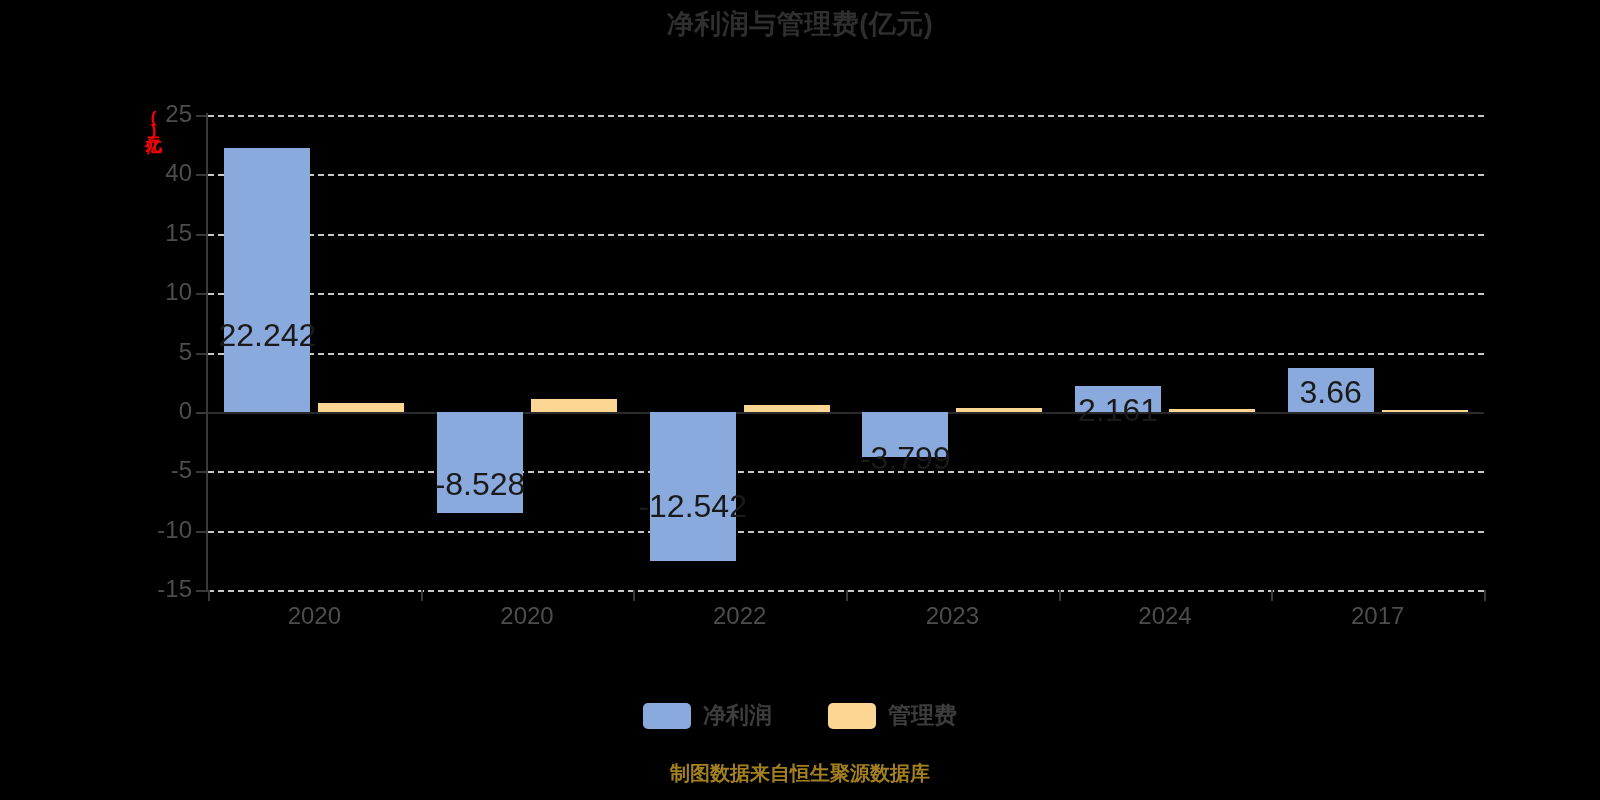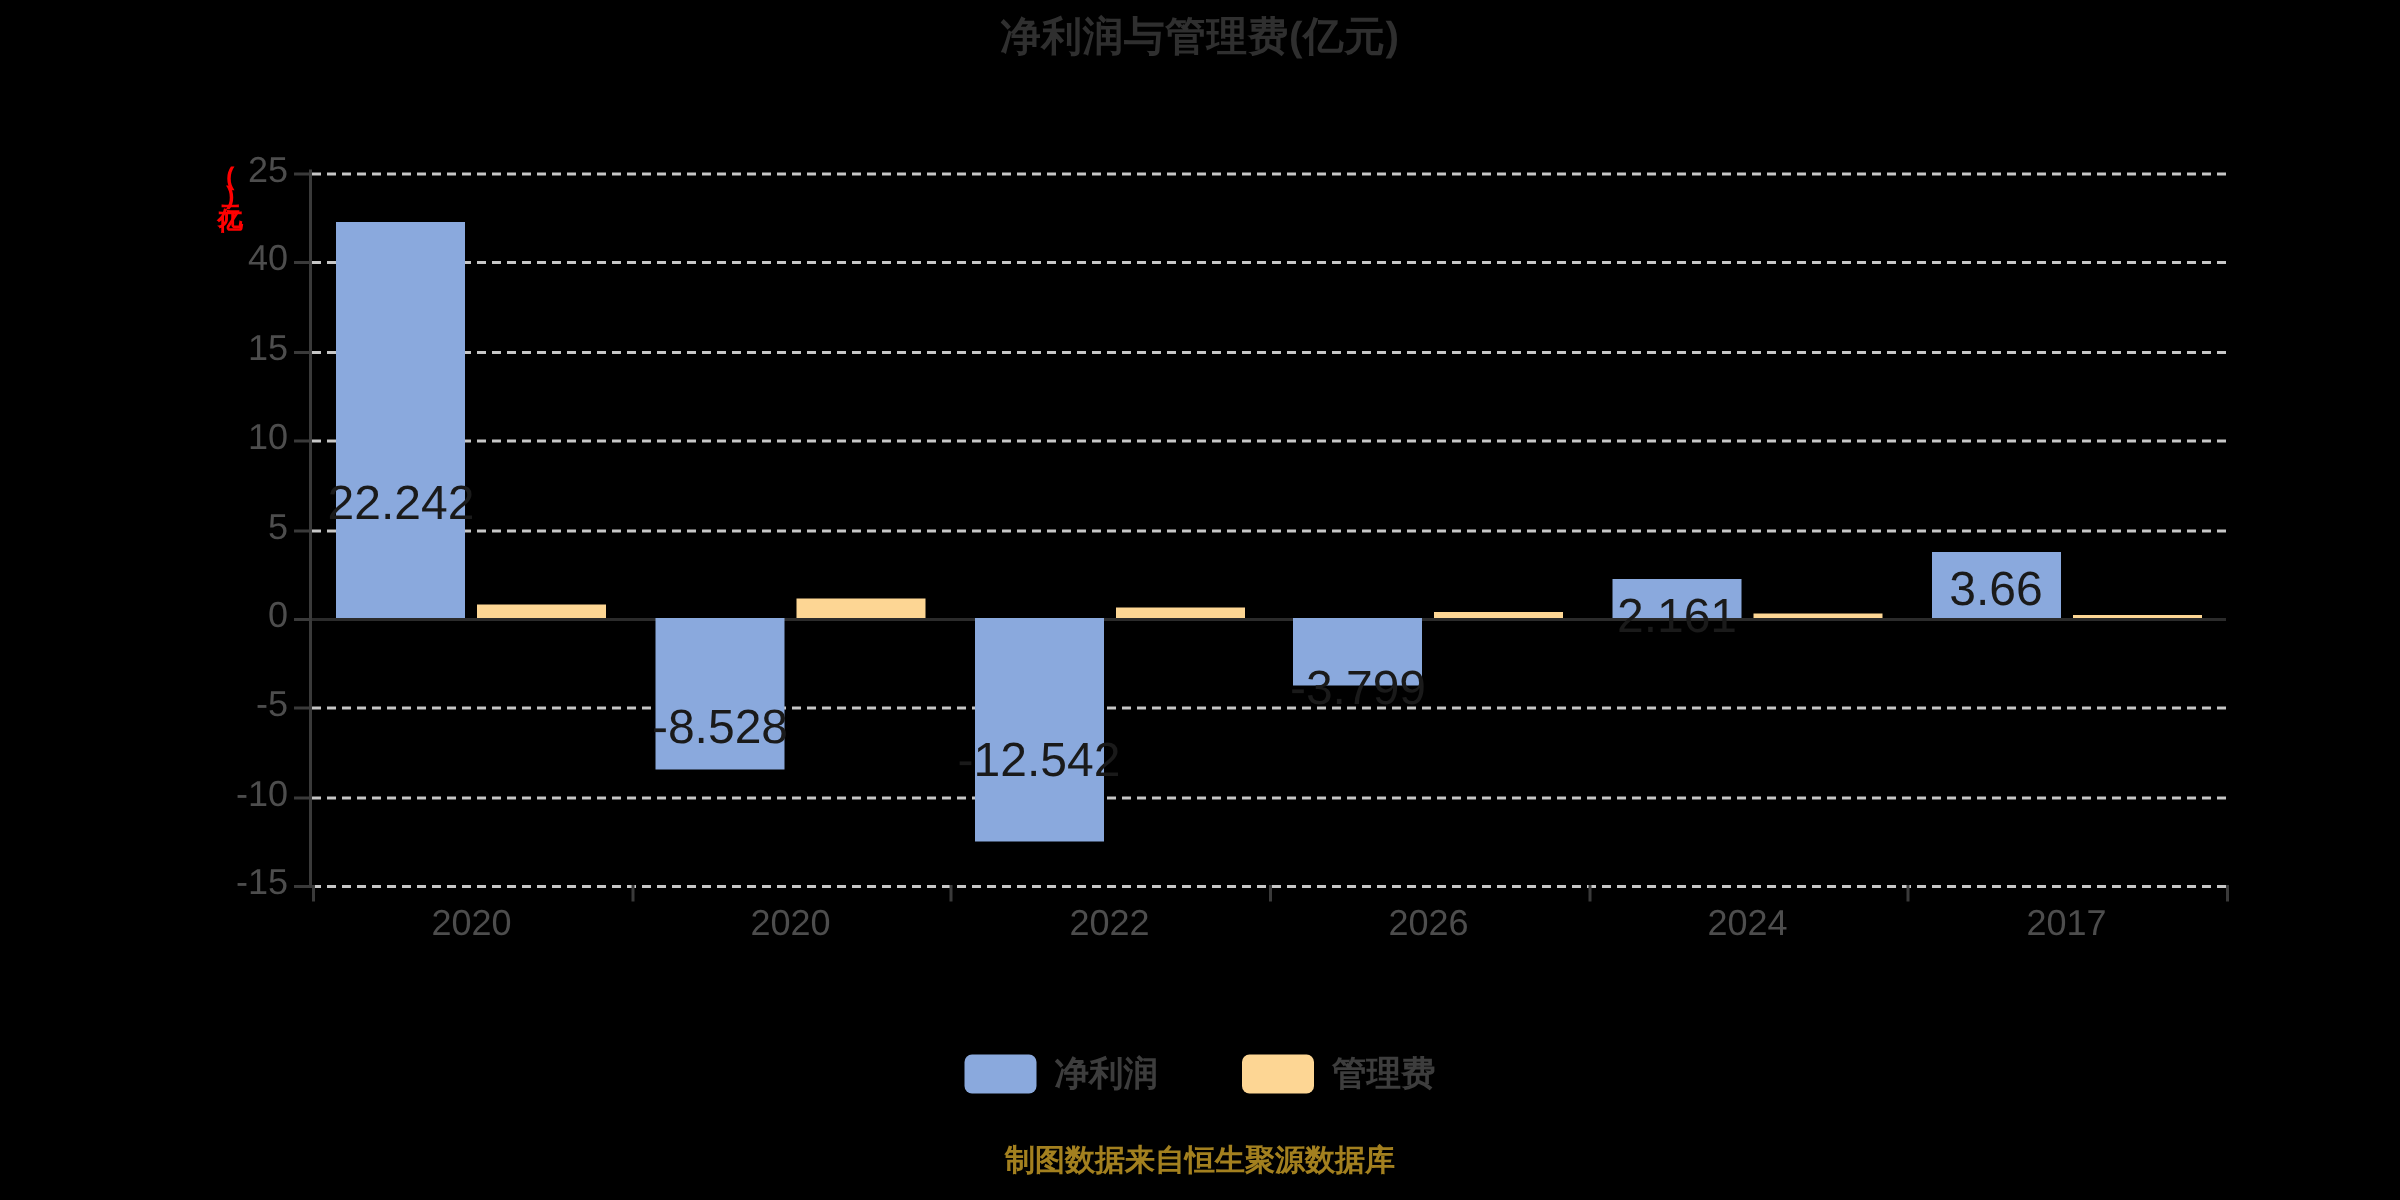--- a/index.html
+++ b/index.html
@@ -245,21 +245,21 @@
       <div class="x-tick" style="left: 633.333px;"></div>
       <div class="x-tick" style="left: 846px;"></div>
       <div class="x-tick" style="left: 1058.67px;"></div>
       <div class="x-tick" style="left: 1271.33px;"></div>
       <div class="x-tick" style="left: 1484px;"></div>
     </div>
   <div id="x-labels">
       <div class="x-label" style="left: 254.333px; width: 120px;">2020</div>
       <div class="x-label" style="left: 467px; width: 120px;">2020</div>
       <div class="x-label" style="left: 679.667px; width: 120px;">2022</div>
-      <div class="x-label" style="left: 892.333px; width: 120px;">2026</div>
+      <div class="x-label" style="left: 892.333px; width: 120px;">2023</div>
       <div class="x-label" style="left: 1105px; width: 120px;">2024</div>
       <div class="x-label" style="left: 1317.67px; width: 120px;">2017</div>
     </div>
 
   <div id="legend">
       <div class="legend-item">
         <div class="legend-swatch" style="background: rgb(138, 169, 221);"></div>
         <div class="legend-label">净利润</div>
       </div>
       <div class="legend-item">

